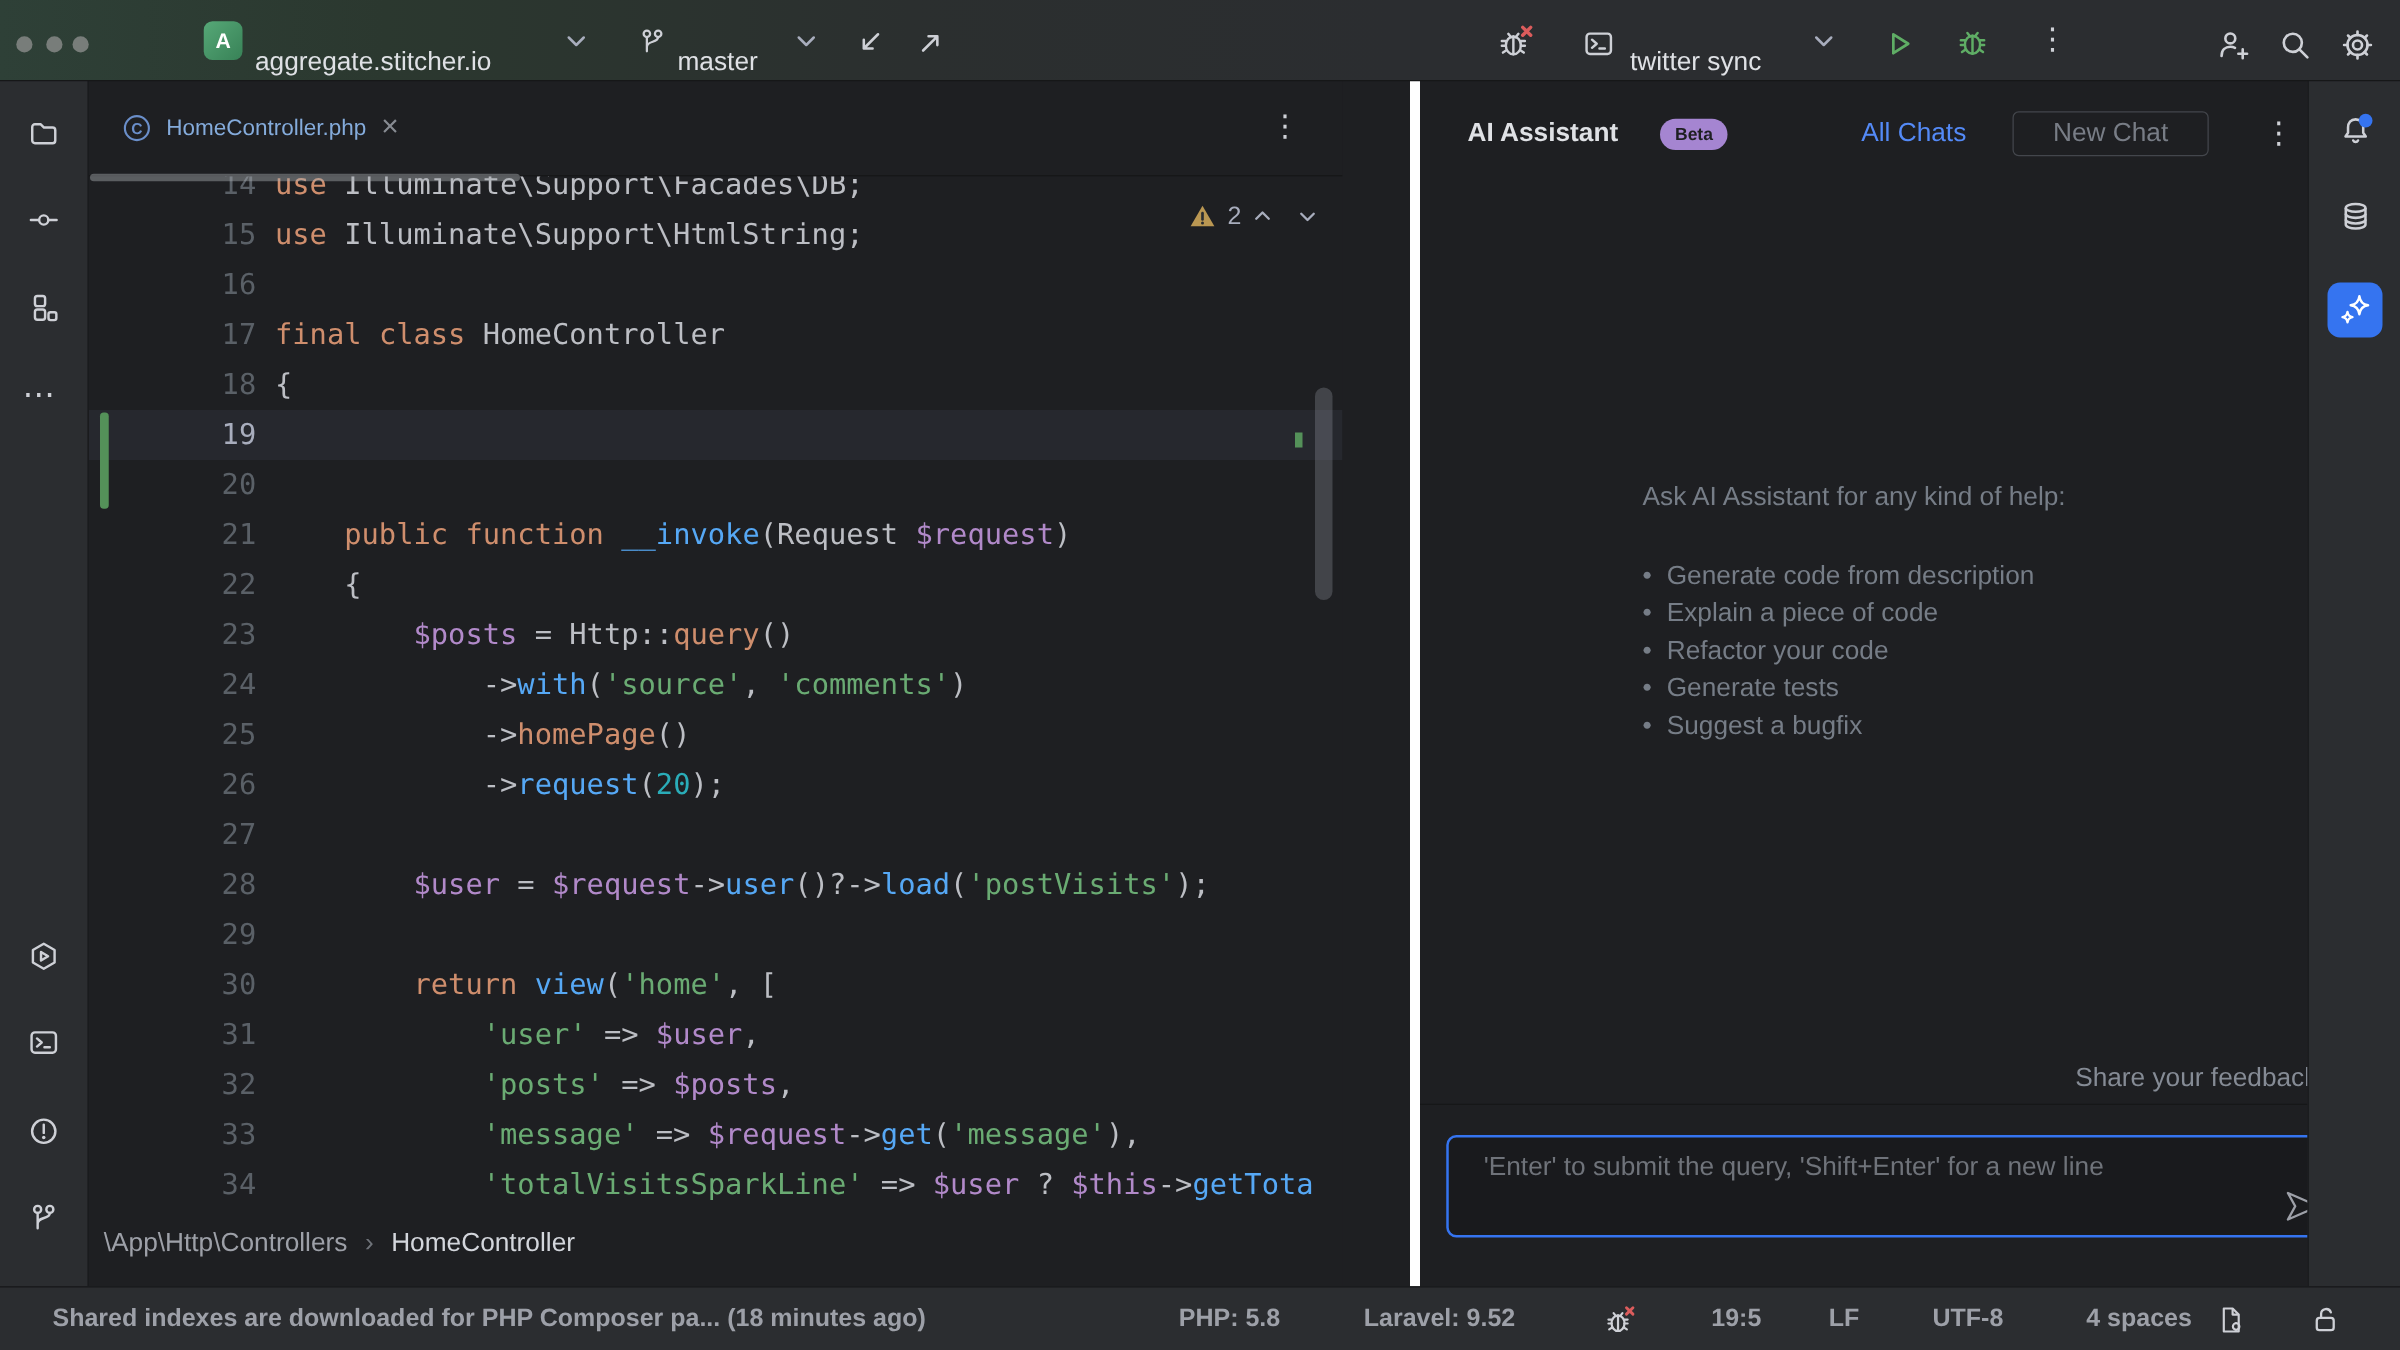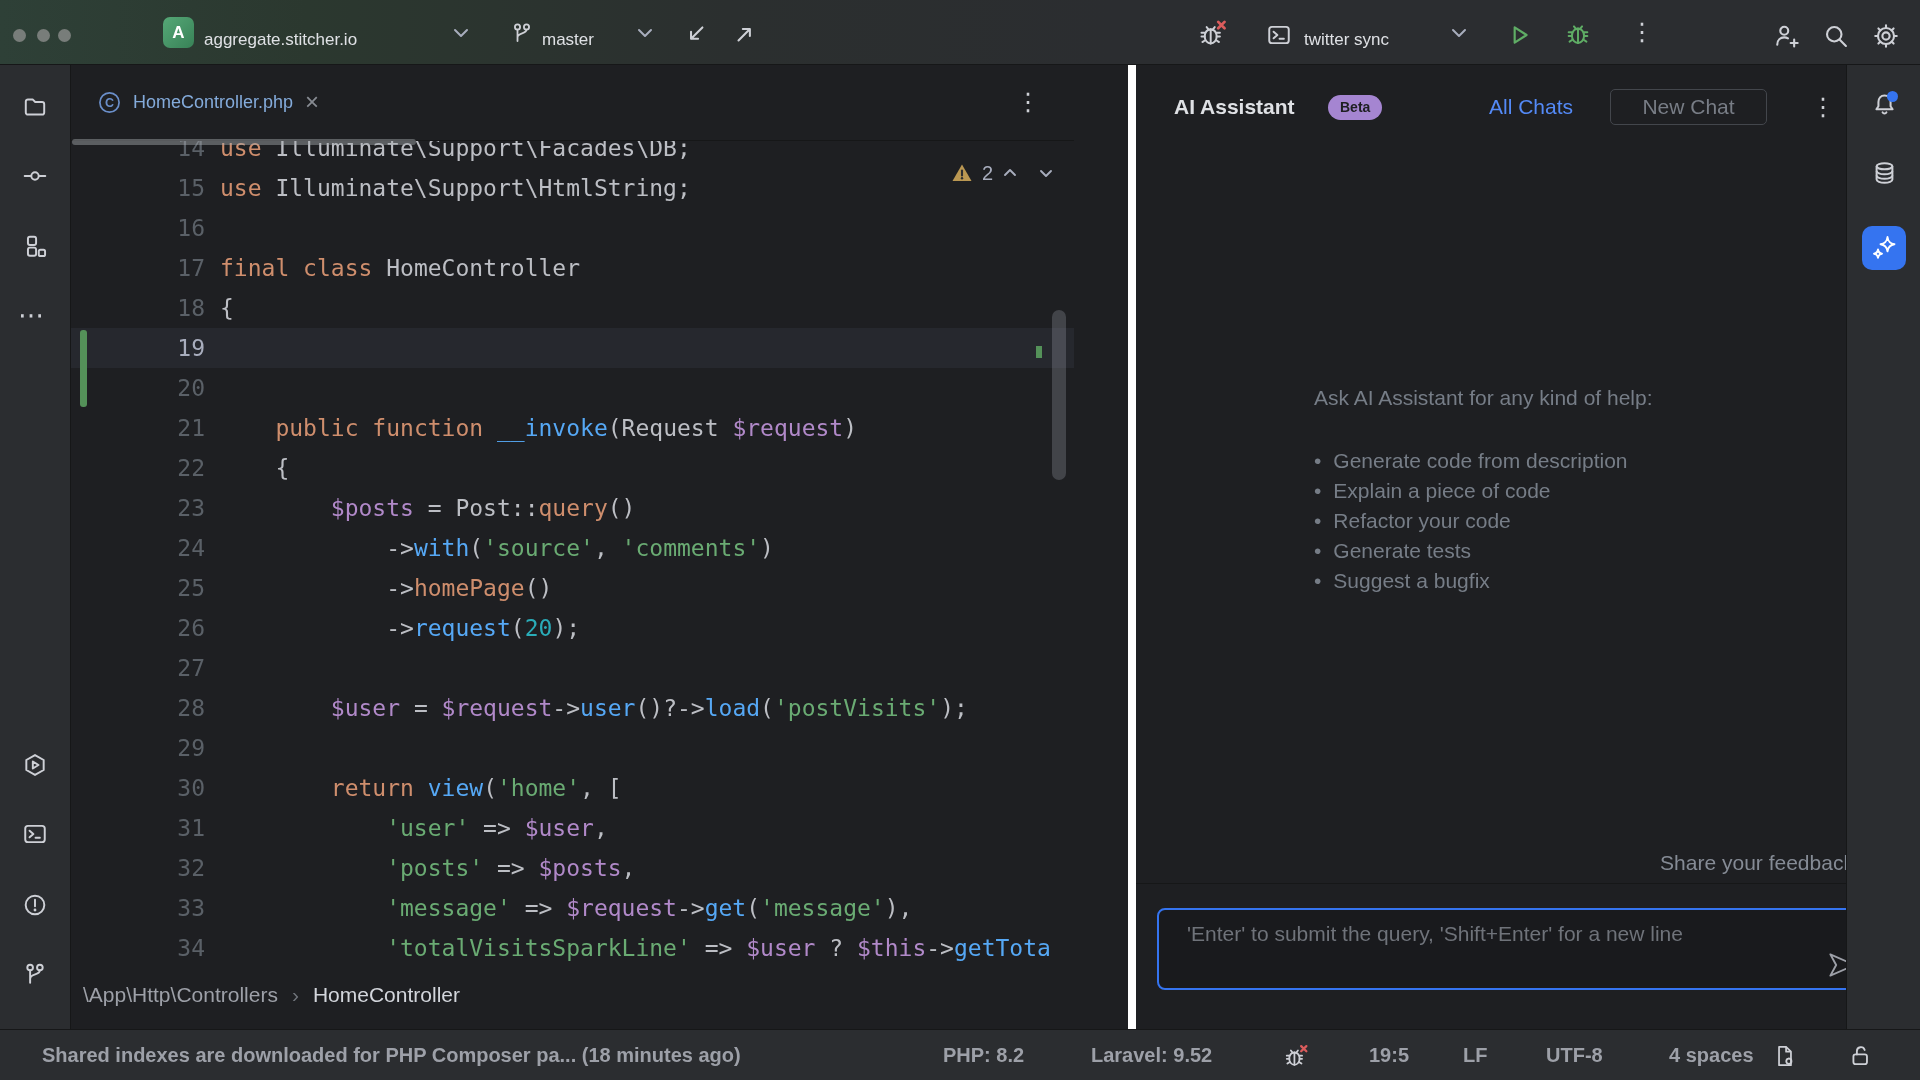--- a/index.html
+++ b/index.html
@@ -8,21 +8,21 @@
   svg{display:block;}
 
   
   .titlebar{position:absolute;left:0;top:0;width:1920px;height:64px;
     background:linear-gradient(90deg,#2e4037 0%,#2b382f 16%,#2b2f2f 38%,#2b2d30 58%,#2b2d30 100%);
     border-bottom:1px solid #161718;z-index:50;}
   .dot{position:absolute;top:29px;width:13px;height:13px;border-radius:50%;background:#787d7a;}
   .proj-badge{position:absolute;left:163px;top:17px;width:31px;height:31px;border-radius:7px;
     background:linear-gradient(135deg,#56a877 0%,#388257 100%);display:flex;align-items:center;justify-content:center;
     font-size:17px;font-weight:bold;color:#fff;}
-  .tb-text{position:absolute;top:8px;height:84px;line-height:64px;font-size:17px;color:#dfe1e5;white-space:nowrap;}
+  .tb-text{position:absolute;top:18px;height:84px;line-height:64px;font-size:21px;color:#dfe1e5;white-space:nowrap;}
   .tb-icon{position:absolute;top:22px;}
   .kebab{position:absolute;top:0;height:64px;line-height:64px;font-size:24px;color:#ced0d6;}
 
   
   .left-stripe{position:absolute;left:0;top:64px;width:70px;height:965px;background:#2b2d30;
     border-right:1px solid #161718;z-index:40;}
   .ls-icon{position:absolute;left:22px;}
   .ls-more{position:absolute;left:18px;color:#ced0d6;font-size:26px;line-height:26px;}
 
   
@@ -239,21 +239,21 @@
     <div>
         <div class="code-line" style="top: 64px;"><span class="line-no">14</span><span class="line-code"><span class="tk-kw">use</span><span class="tk-pl"> Illuminate\Support\Facades\DB;</span></span></div>
         <div class="code-line" style="top: 104px;"><span class="line-no">15</span><span class="line-code"><span class="tk-kw">use</span><span class="tk-pl"> Illuminate\Support\HtmlString;</span></span></div>
         <div class="code-line" style="top: 144px;"><span class="line-no">16</span><span class="line-code"></span></div>
         <div class="code-line" style="top: 184px;"><span class="line-no">17</span><span class="line-code"><span class="tk-kw">final</span><span class="tk-pl"> </span><span class="tk-kw">class</span><span class="tk-pl"> HomeController</span></span></div>
         <div class="code-line" style="top: 224px;"><span class="line-no">18</span><span class="line-code"><span class="tk-pl">{</span></span></div>
         <div class="code-line current" style="top: 264px;"><span class="line-no cur">19</span><span class="line-code"></span></div>
         <div class="code-line" style="top: 304px;"><span class="line-no">20</span><span class="line-code"></span></div>
         <div class="code-line" style="top: 344px;"><span class="line-no">21</span><span class="line-code"><span class="tk-pl">    </span><span class="tk-kw">public</span><span class="tk-pl"> </span><span class="tk-kw">function</span><span class="tk-pl"> </span><span class="tk-mth">__invoke</span><span class="tk-pl">(Request </span><span class="tk-var">$request</span><span class="tk-pl">)</span></span></div>
         <div class="code-line" style="top: 384px;"><span class="line-no">22</span><span class="line-code"><span class="tk-pl">    {</span></span></div>
-        <div class="code-line" style="top: 424px;"><span class="line-no">23</span><span class="line-code"><span class="tk-pl">        </span><span class="tk-var">$posts</span><span class="tk-pl"> = Post::</span><span class="tk-mac">query</span><span class="tk-pl">()</span></span></div>
+        <div class="code-line" style="top: 424px;"><span class="line-no">23</span><span class="line-code"><span class="tk-pl">        </span><span class="tk-var">$posts</span><span class="tk-pl"> = Http::</span><span class="tk-mac">query</span><span class="tk-pl">()</span></span></div>
         <div class="code-line" style="top: 464px;"><span class="line-no">24</span><span class="line-code"><span class="tk-pl">            -&gt;</span><span class="tk-mth">with</span><span class="tk-pl">(</span><span class="tk-str">'source'</span><span class="tk-pl">, </span><span class="tk-str">'comments'</span><span class="tk-pl">)</span></span></div>
         <div class="code-line" style="top: 504px;"><span class="line-no">25</span><span class="line-code"><span class="tk-pl">            -&gt;</span><span class="tk-mac">homePage</span><span class="tk-pl">()</span></span></div>
         <div class="code-line" style="top: 544px;"><span class="line-no">26</span><span class="line-code"><span class="tk-pl">            -&gt;</span><span class="tk-mth">request</span><span class="tk-pl">(</span><span class="tk-num">20</span><span class="tk-pl">);</span></span></div>
         <div class="code-line" style="top: 584px;"><span class="line-no">27</span><span class="line-code"></span></div>
         <div class="code-line" style="top: 624px;"><span class="line-no">28</span><span class="line-code"><span class="tk-pl">        </span><span class="tk-var">$user</span><span class="tk-pl"> = </span><span class="tk-var">$request</span><span class="tk-pl">-&gt;</span><span class="tk-mth">user</span><span class="tk-pl">()?-&gt;</span><span class="tk-mth">load</span><span class="tk-pl">(</span><span class="tk-str">'postVisits'</span><span class="tk-pl">);</span></span></div>
         <div class="code-line" style="top: 664px;"><span class="line-no">29</span><span class="line-code"></span></div>
         <div class="code-line" style="top: 704px;"><span class="line-no">30</span><span class="line-code"><span class="tk-pl">        </span><span class="tk-kw">return</span><span class="tk-pl"> </span><span class="tk-mth">view</span><span class="tk-pl">(</span><span class="tk-str">'home'</span><span class="tk-pl">, [</span></span></div>
         <div class="code-line" style="top: 744px;"><span class="line-no">31</span><span class="line-code"><span class="tk-pl">            </span><span class="tk-str">'user'</span><span class="tk-pl"> =&gt; </span><span class="tk-var">$user</span><span class="tk-pl">,</span></span></div>
         <div class="code-line" style="top: 784px;"><span class="line-no">32</span><span class="line-code"><span class="tk-pl">            </span><span class="tk-str">'posts'</span><span class="tk-pl"> =&gt; </span><span class="tk-var">$posts</span><span class="tk-pl">,</span></span></div>
         <div class="code-line" style="top: 824px;"><span class="line-no">33</span><span class="line-code"><span class="tk-pl">            </span><span class="tk-str">'message'</span><span class="tk-pl"> =&gt; </span><span class="tk-var">$request</span><span class="tk-pl">-&gt;</span><span class="tk-mth">get</span><span class="tk-pl">(</span><span class="tk-str">'message'</span><span class="tk-pl">),</span></span></div>
@@ -363,21 +363,21 @@
         <g fill="none" stroke="#ffffff" stroke-width="1.9" stroke-linejoin="round">
           <path d="M18.5 4 Q19.3 10.4 25.5 11.2 Q19.3 12 18.5 18.4 Q17.7 12 11.5 11.2 Q17.7 10.4 18.5 4 Z"></path>
           <path d="M9 16.5 Q9.5 20.2 13 20.7 Q9.5 21.2 9 24.9 Q8.5 21.2 5 20.7 Q8.5 20.2 9 16.5 Z"></path>
         </g>
       </svg>
     </div>
   </div>
 
   <div class="statusbar">
     <div class="sb" style="left:42px">Shared indexes are downloaded for PHP Composer pa... (18 minutes ago)</div>
-    <div class="sb" style="left:943px">PHP: 8.2</div>
+    <div class="sb" style="left:943px">PHP: 5.8</div>
     <div class="sb" style="left:1091px">Laravel: 9.52</div>
     <svg class="sb-icon" style="left:1283px" width="27" height="27" viewBox="0 0 26 26">
       <g fill="none" stroke="#ced0d6" stroke-width="1.7" stroke-linecap="round">
         <ellipse cx="11" cy="15" rx="5" ry="6"></ellipse>
         <path d="M11 9 V21 M7.6 7.2 L9.4 9.5 M14.4 7.2 L12.6 9.5 M6.2 12.2 H3.6 M6.2 15.2 H3.6 M6.6 18.2 L4.2 19.8 M15.8 12.2 H18.4 M15.8 15.2 H18.4 M15.4 18.2 L17.8 19.8"></path>
       </g>
       <g stroke="#db5c5c" stroke-width="2.2" stroke-linecap="round">
         <path d="M17.5 3 L22.5 8 M22.5 3 L17.5 8"></path>
       </g>
     </svg>

